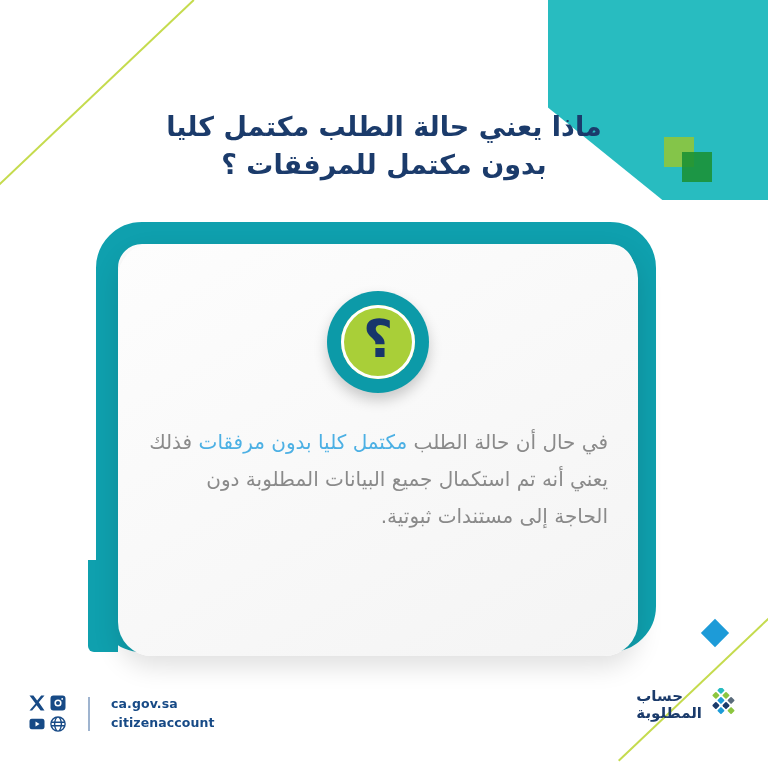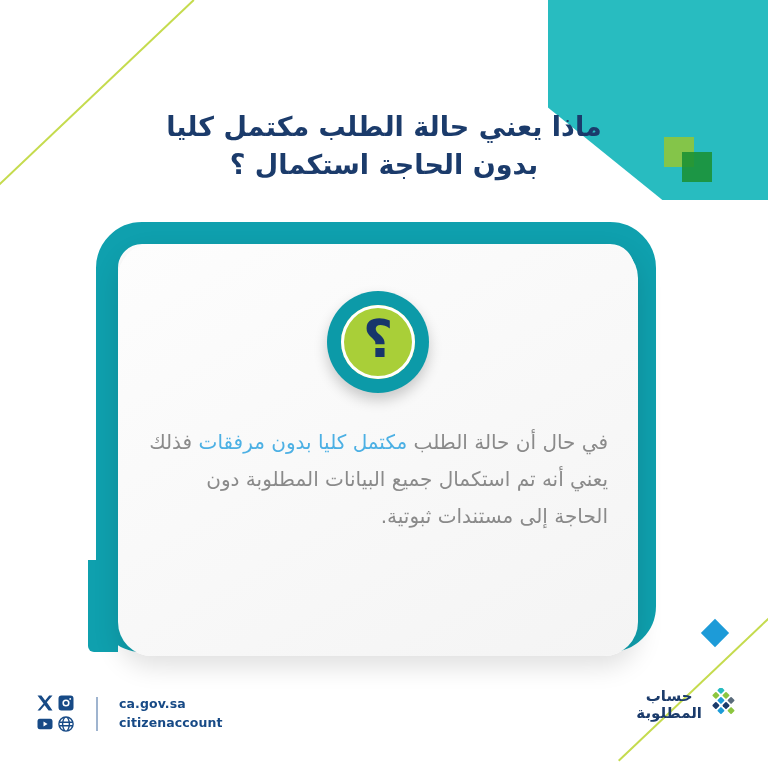--- a/index.html
+++ b/index.html
@@ -176,21 +176,21 @@
     font-size: 20px;
     line-height: 1.85;
   }
   .hl {
     color: #4cb0e4;
   }
 
   
   .footer-social {
     position: absolute;
-    left: 36px;
+    left: 28px;
     top: 694px;
     display: flex;
     align-items: center;
     gap: 21px;
   }
   .icon-grid {
     display: grid;
     grid-template-columns: 18px 18px;
     grid-template-rows: 18px 18px;
     gap: 3px;
@@ -217,21 +217,21 @@
   .brand {
     position: absolute;
     right: 24px;
     top: 688px;
     display: flex;
     align-items: flex-end;
     gap: 6px;
   }
   .brand-text {
     direction: rtl;
-    text-align: center;
+    text-align: left;
     color: #1b3b6b;
     font-size: 15px;
     font-weight: bold;
     line-height: 1.12;
   }
   .brand-mark {
     width: 36px;
     height: 34px;
   }
 </style>
@@ -244,21 +244,21 @@
   <div class="diag-line diag-br"></div>
 
   <div class="chevron-teal"></div>
   <div class="sq-green-a"></div>
   <div class="sq-green-b"></div>
 
   <div class="diamond-blue"></div>
 
   <div class="headline">
     <span class="line">ماذا يعني حالة الطلب مكتمل كليا</span>
-    <span class="line">بدون الحاجة استكمال ؟</span>
+    <span class="line">بدون مكتمل للمرفقات ؟</span>
   </div>
 
   <div class="card-frame"></div>
   <div class="block-teal-bl"></div>
   <div class="card-white"></div>
 
   <div class="q-badge">
     <div class="q-badge-inner">
       <span class="q-mark">؟</span>
     </div>

